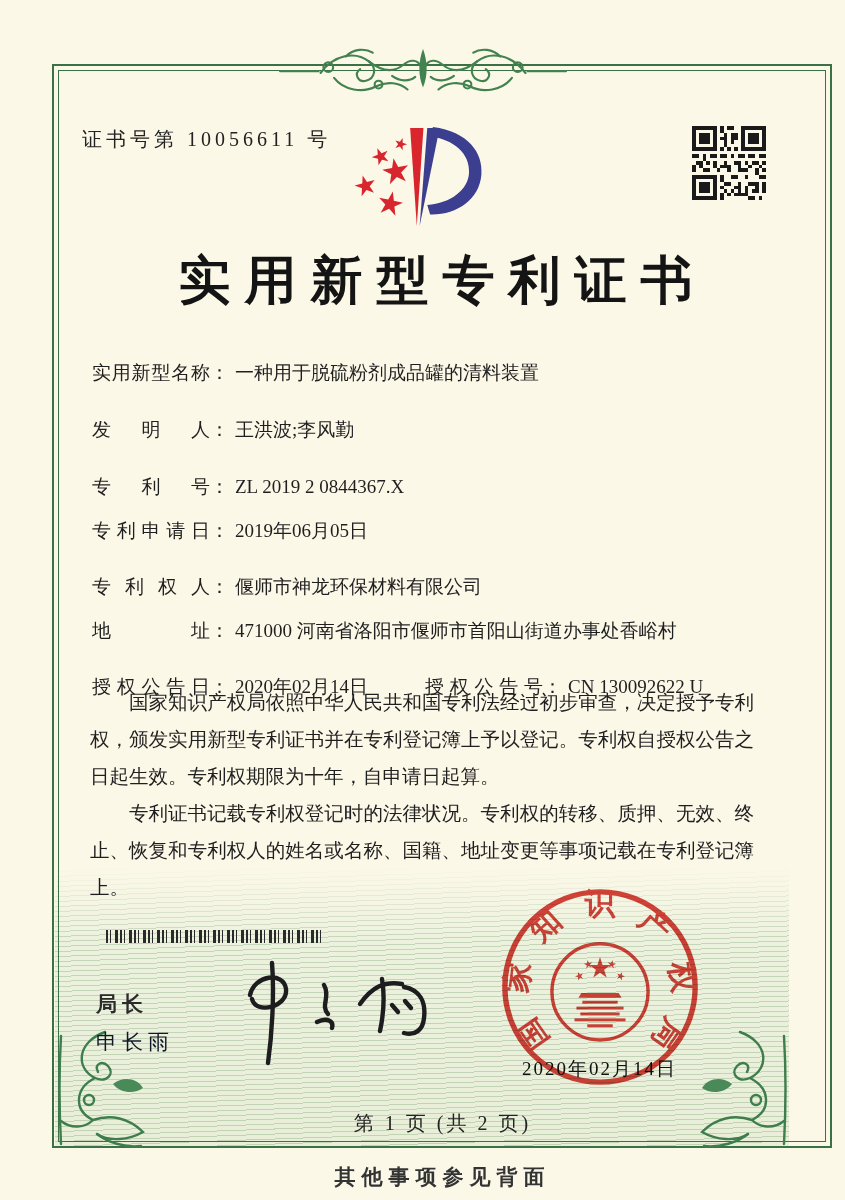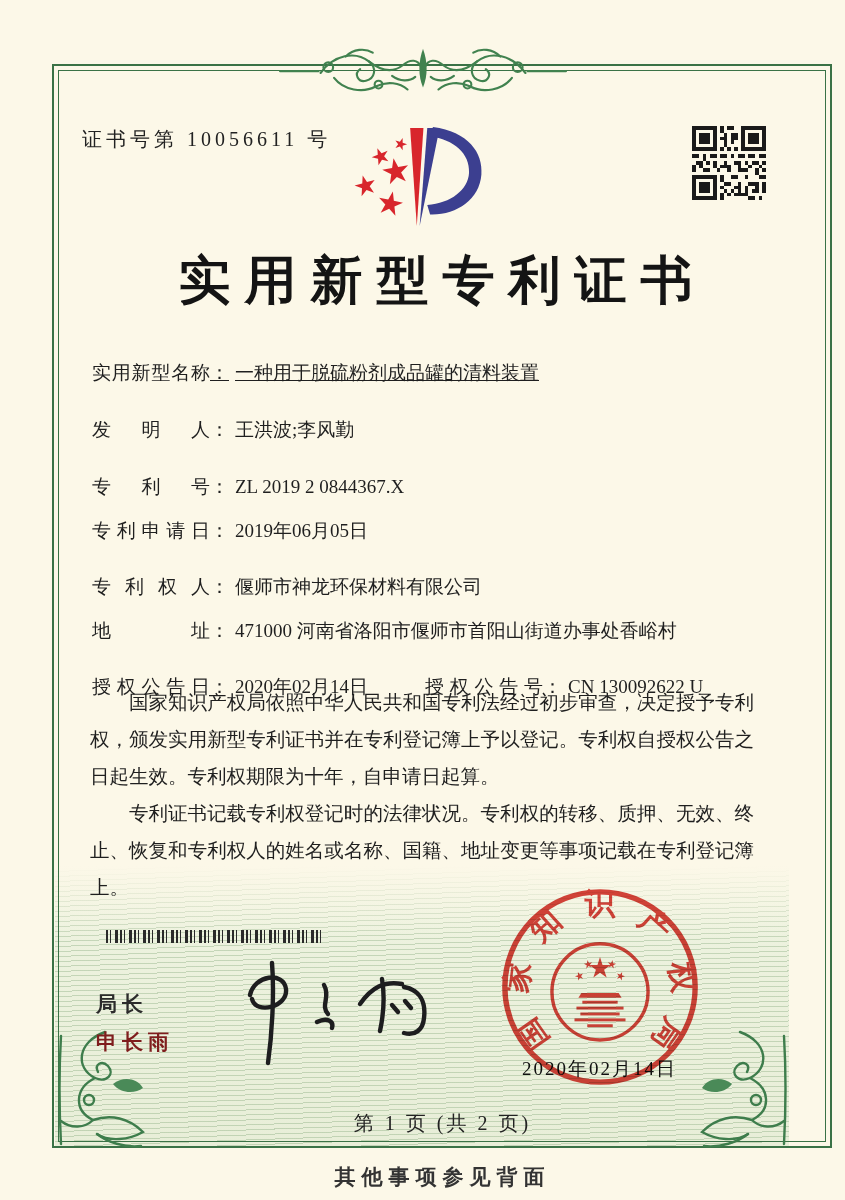--- a/index.html
+++ b/index.html
@@ -24,21 +24,21 @@
       linear-gradient(180deg,#eef3e0,#e8eed8);}
   
   .cert-no{position:absolute; left:82px; top:126px; font-size:20px; letter-spacing:4px; color:#222;}
   .logo{position:absolute; left:337px; top:118px; width:152px; height:117px;}
   .qr{position:absolute; left:692px; top:126px; width:74px; height:74px;}
   .title{position:absolute; left:0; top:246px; width:100%; text-align:center;
     font-size:52px; font-weight:bold; letter-spacing:14px; color:#141414; margin:0;}
   
   .fields{position:absolute; left:92px; top:360px; width:670px; font-size:19px;}
   .frow{position:relative; height:27px; white-space:nowrap;}
-  .frow:nth-child(1){margin-bottom:30px;text-decoration:underline;}
+  .frow:nth-child(1){margin-bottom:30px;}
   .frow:nth-child(2){margin-bottom:30px;}
   .frow:nth-child(3){margin-bottom:17px;}
   .frow:nth-child(4){margin-bottom:29px;}
   .frow:nth-child(5){margin-bottom:17px;}
   .frow:nth-child(6){margin-bottom:29px;}
   .flabel{display:inline-block; width:118px; text-align:justify; text-align-last:justify; vertical-align:bottom;}
   .colon{margin:0 6px 0 0;}
   .grant-pair{position:absolute; left:333px; top:0;}
   
   .body-text{position:absolute; left:90px; top:684px; width:664px;
@@ -46,21 +46,21 @@
   .body-text p{margin:0; text-indent:2em;}
   
   .barcode{position:absolute; left:106px; top:930px; width:216px; height:13px;
     background:repeating-linear-gradient(90deg,
       #2a2a2a 0 2px, transparent 2px 4px,
       #2a2a2a 4px 5px, transparent 5px 9px,
       #2a2a2a 9px 12px, transparent 12px 14px);}
   .officer-title{position:absolute; left:96px; top:990px; font-family:"Liberation Sans","DejaVu Sans",sans-serif;
     font-size:21px; font-weight:600; letter-spacing:5px; color:#2b2b2b;}
   .officer-name{position:absolute; left:96px; top:1028px; font-family:"Liberation Sans","DejaVu Sans",sans-serif;
-    font-size:21px; font-weight:700; letter-spacing:5px; color:#7f1d1d;}
+    font-size:21px; font-weight:400; letter-spacing:5px; color:#0f172a;}
   .signature{position:absolute; left:232px; top:956px; width:220px; height:114px;}
   .seal{position:absolute; left:497px; top:884px; width:206px; height:206px;
     mix-blend-mode:multiply; opacity:.93;}
   .seal-date{position:absolute; left:522px; top:1056px; font-size:19px; letter-spacing:2px; color:#101010;}
   .page-info{position:absolute; left:0; top:1110px; width:100%; text-align:center;
     font-size:20px; letter-spacing:3px; color:#222;}
   .back-note{position:absolute; left:0; top:1163px; width:100%; text-align:center;
     font-size:21px; font-weight:600; letter-spacing:6px; color:#333;}
   
   .top-ornament{position:absolute; left:278px; top:38px; width:290px; height:70px;}

